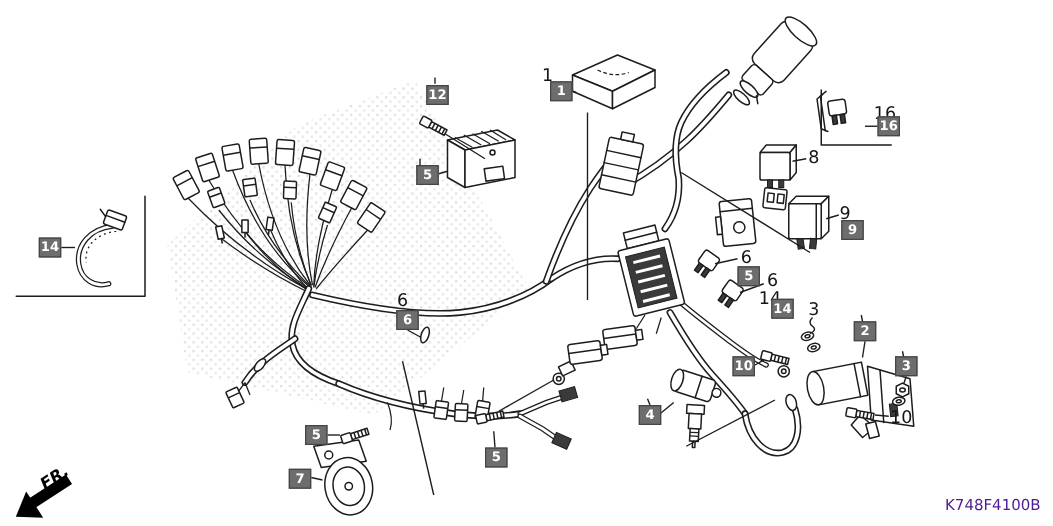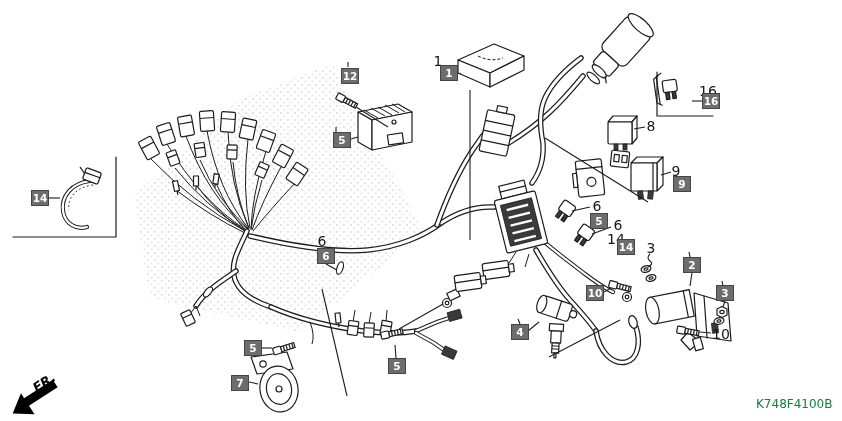--- a/index.html
+++ b/index.html
@@ -7,21 +7,21 @@
          font-family:"DejaVu Sans",sans-serif;}
   #art{position:absolute;left:0;top:0;z-index:1;}
   .pref{position:absolute;z-index:2;transform:translate(-50%,-50%);
         font:14px "DejaVu Sans",sans-serif;color:#161616;letter-spacing:0;}
   .hotspot{position:absolute;z-index:3;width:18px;height:16px;
         background:#6d6d6d;border:1px solid #454545;box-sizing:border-box;
         color:#fff;font:bold 10.5px "DejaVu Sans",sans-serif;
         display:flex;align-items:center;justify-content:center;
         transform:translate(-50%,-50%);cursor:pointer;}
   #part-code{position:absolute;z-index:2;left:756px;top:397px;
-        font:12px "DejaVu Sans",sans-serif;color:#15803d;}
+        font:12px "DejaVu Sans",sans-serif;color:#4c1d95;}
   #fr-label{position:absolute;z-index:2;left:32px;top:375px;
         font:bold italic 13px "DejaVu Sans",sans-serif;color:#000;
         transform:rotate(-33deg);}
   .ln{stroke:#1d1d1d;stroke-width:1.2;fill:none;stroke-linecap:round;stroke-linejoin:round;}
   .fw{fill:#fff;stroke:#1d1d1d;stroke-width:1.2;stroke-linejoin:round;}
   .fd{fill:#3a3a3a;stroke:#1d1d1d;stroke-width:.8;}
   .wo{stroke:#1d1d1d;stroke-width:5.5;fill:none;stroke-linecap:round;}
   .wi{stroke:#fff;stroke-width:3;fill:none;stroke-linecap:round;}
   .wo2{stroke:#1d1d1d;stroke-width:4.2;fill:none;stroke-linecap:round;}
   .wi2{stroke:#fff;stroke-width:2.2;fill:none;stroke-linecap:round;}

